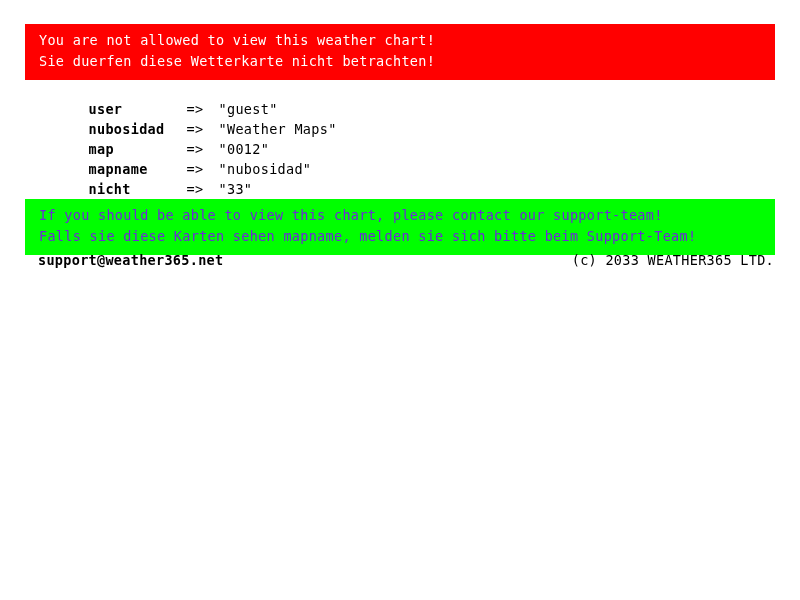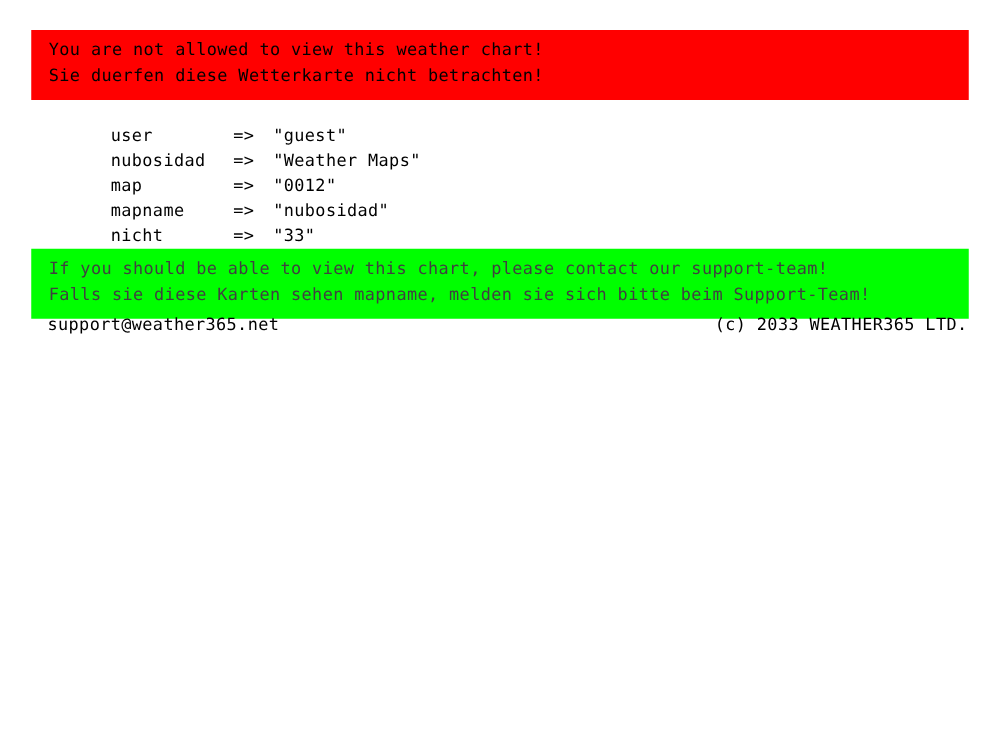--- a/index.html
+++ b/index.html
@@ -30,26 +30,26 @@
     box-sizing: border-box;
     padding: 6px 14px 8px 14px;
     line-height: 21px;
     font-size: 13.5px;
     letter-spacing: 0.3px;
     white-space: nowrap;
   }
   .banner-error {
     top: 24px;
     background: #ff0000;
-    color: #000000;
+    color: #ffffff;
   }
   .banner-info {
     top: 199px;
     background: #00ff00;
-    color: #404040;
+    color: #6d28d9;
   }
   .banner-line {
     display: block;
   }
   .params {
     position: absolute;
     left: 38px;
     top: 79px;
     width: 700px;
   }
@@ -57,40 +57,42 @@
     display: block;
     height: 20px;
     line-height: 20px;
     white-space: pre;
     font-size: 13.5px;
     letter-spacing: 0.3px;
   }
   .param-key {
     display: inline-block;
     width: 98px;
+    font-weight: bold;
   }
   .param-arrow {
     display: inline-block;
     width: 32px;
   }
   .param-val {
     display: inline-block;
   }
   .footer {
     position: absolute;
     left: 38px;
     top: 250px;
     width: 736px;
     height: 20px;
     line-height: 20px;
     font-size: 13.5px;
     letter-spacing: 0.3px;
   }
   .footer-left {
     float: left;
+    font-weight: bold;
   }
   .footer-right {
     float: right;
   }
 </style>
 </head>
 <body>
 
 <div class="page">
 

